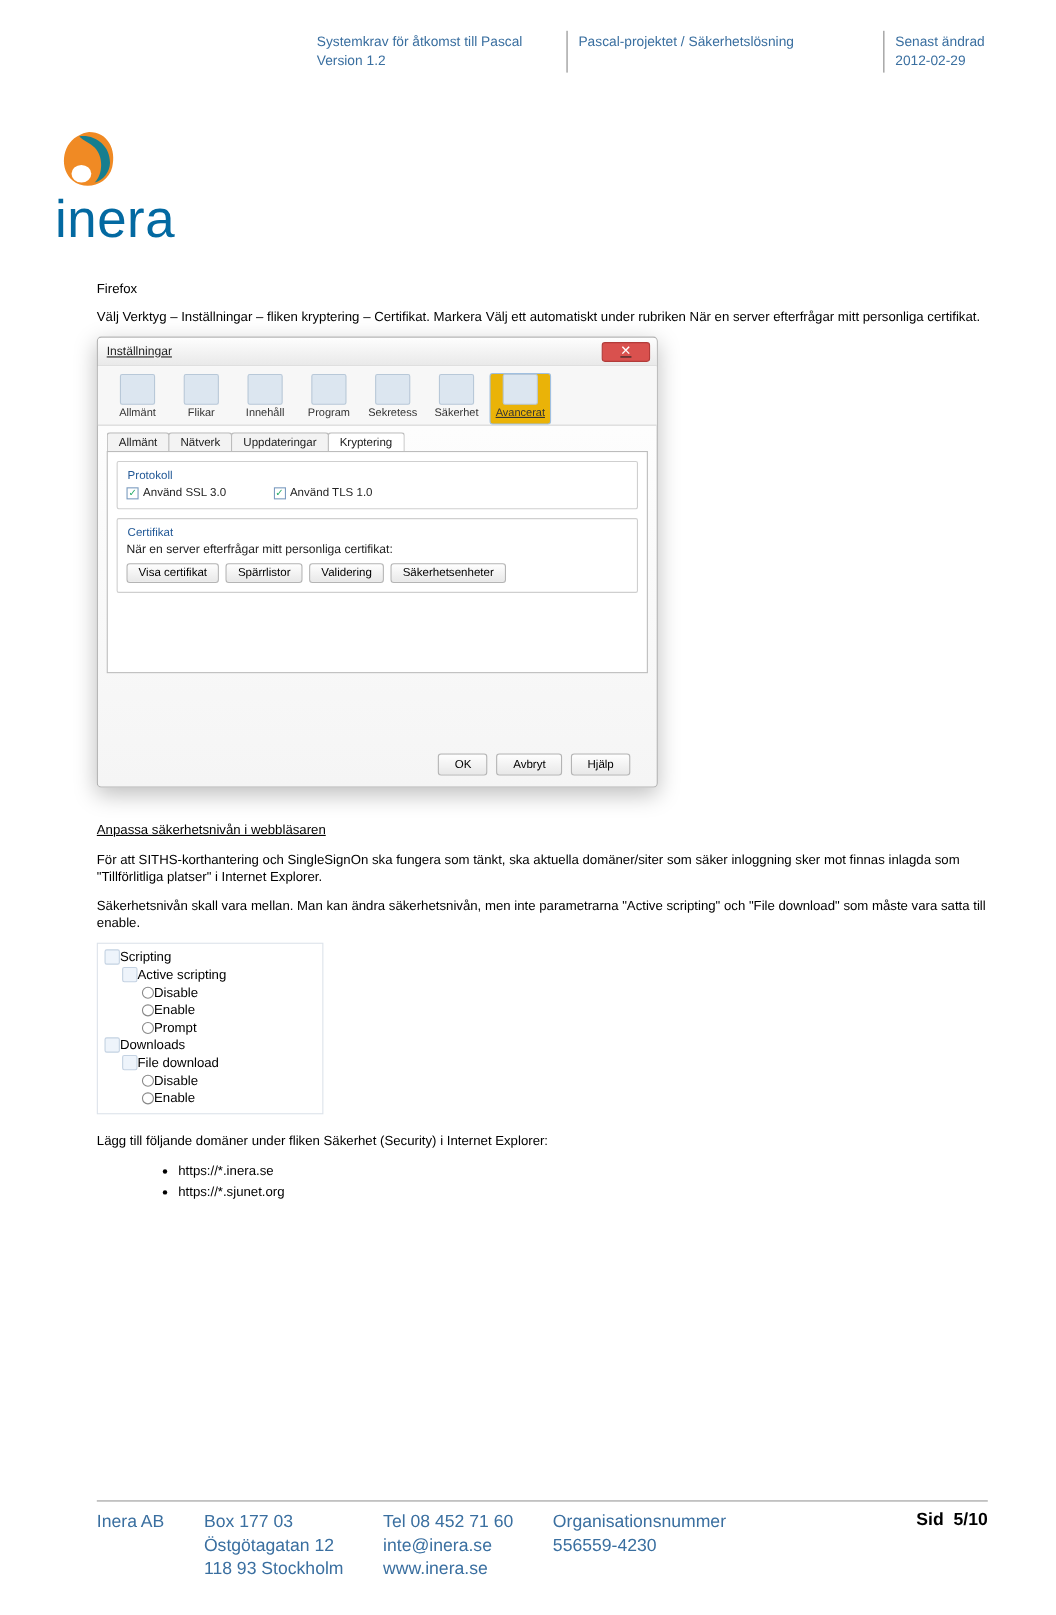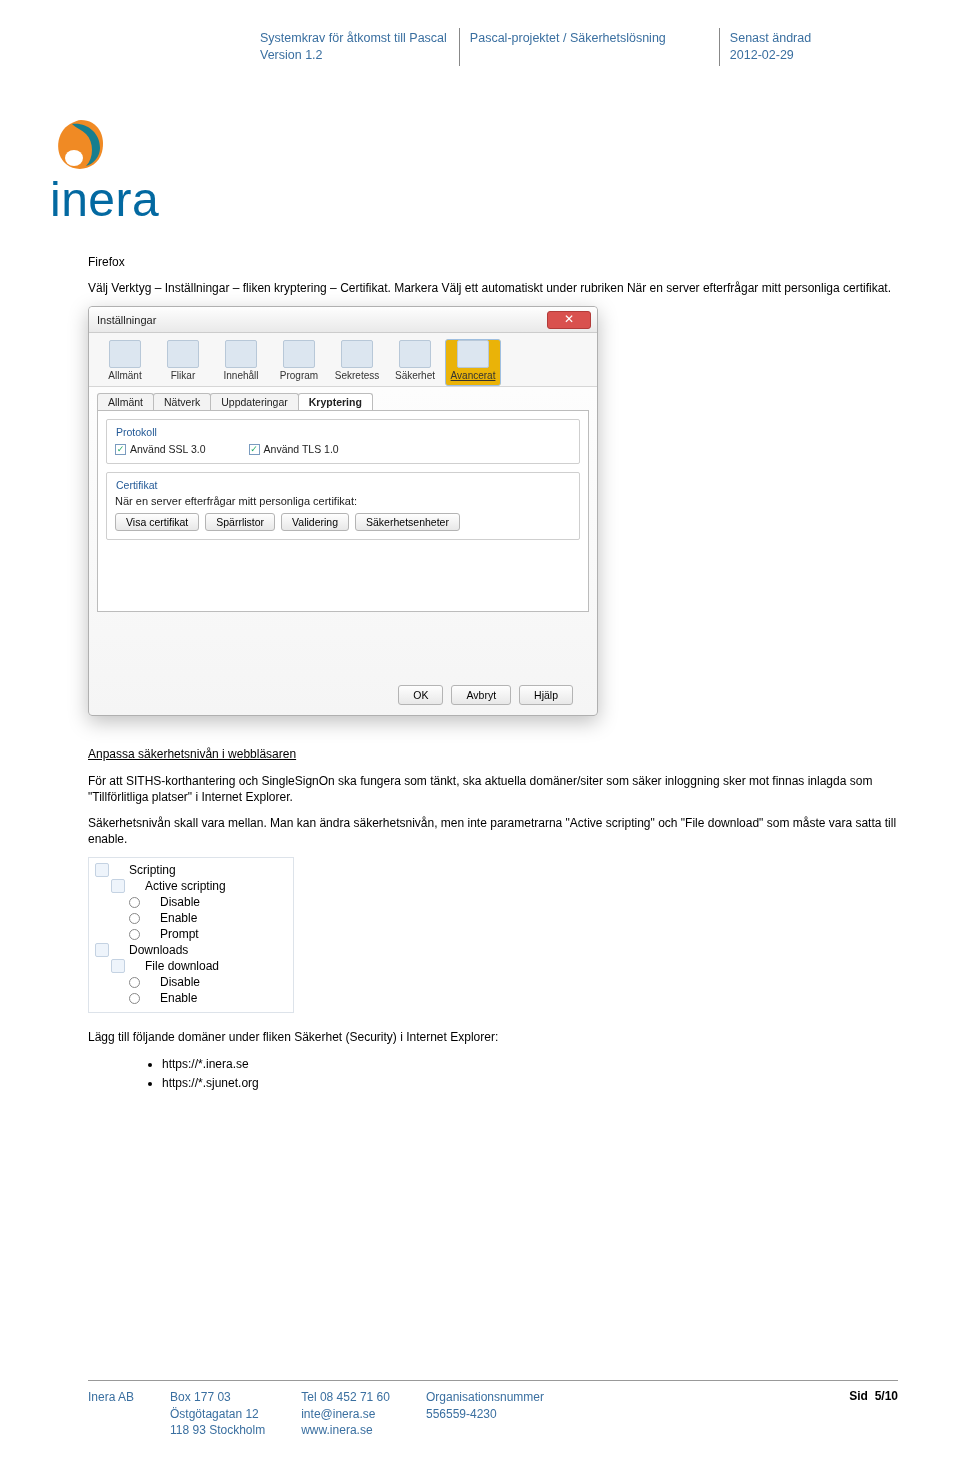--- a/index.html
+++ b/index.html
@@ -18,20 +18,21 @@
     position: absolute;
     top: 28px; left: 260px;
     display: flex;
     font-size: 12.5px;
     color: #3a6fa0;
   }
   .doc-header .col {
     border-left: 1px solid #888;
     padding: 2px 12px 2px 10px;
     line-height: 1.35;
+    margin-left: 28px;
   }
   .doc-header .col:first-child { border-left: none; padding-left: 0;}
   .doc-header .col span { display:block; white-space: pre; }
 
   
   .logo {
     position: absolute;
     top: 114px; left: 50px;
   }
   .logo-mark {
@@ -68,20 +69,21 @@
     color: #222;
     margin-top: 6px; margin-bottom: 30px;
   }
   .ff-titlebar {
     height: 26px;
     background: linear-gradient(#fefefe,#e9e9e9);
     border-bottom: 1px solid #ccc;
     border-radius: 4px 4px 0 0;
     display:flex; align-items:center; justify-content:space-between;
     padding: 0 6px 0 8px;
+    text-decoration: underline;
   }
   .ff-close {
     width: 44px; height: 18px;
     background: #d9514e;
     border: 1px solid #b23b39;
     border-radius: 3px;
     color: #fff;
     text-align:center; line-height:15px; font-size:12px;
   }
   .ff-toolbar {
@@ -98,21 +100,21 @@
   .ff-ticon.sel { border:1px solid #9fbfe0; background:#eab308; border-radius:3px;text-decoration:underline;}
   .ff-ticon .ibox { width:32px; height:28px; margin:0 auto 2px auto; background:#dce6f0; border:1px solid #b8c8d8; border-radius:2px;}
   .ff-subtabs {
     display:flex; padding: 6px 8px 0 8px; gap:0;
   }
   .ff-subtab {
     padding: 2px 10px; border:1px solid #bcbcbc; border-bottom:none;
     background:#f3f3f3; font-size:10.5px; border-radius:3px 3px 0 0;
     margin-right:-1px;
   }
-  .ff-subtab.active { background:#fff; font-weight:bold; position:relative; z-index:2;}
+  .ff-subtab.active { background:#fff; font-weight:normal; position:relative; z-index:2;}
   .ff-panel {
     margin: 0 8px 8px 8px; border:1px solid #bcbcbc; border-top:1px solid #bcbcbc;
     background:#fff; height: 202px; padding: 8px; position:relative;
   }
   .ff-group { border:1px solid #cfcfcf; border-radius:2px; padding:6px 8px 8px 8px; margin-bottom:8px;}
   .ff-group .gtitle { color:#245a97; font-size:10.5px; margin:-12px 0 4px -2px; background:#fff; display:inline-block; padding:0 3px;}
   .ff-chk { display:inline-flex; align-items:center; gap:4px; margin-right:40px; font-size:10.5px;}
   .ff-chk .box { width:11px; height:11px; border:1px solid #7a9bbf; background:#fff; display:flex; align-items:center; justify-content:center; font-size:9px; color:#2a6; }
   .ff-radio { display:inline-flex; align-items:center; gap:4px; margin-right:18px; font-size:10.5px;}
   .ff-radio .dot { width:11px;height:11px;border:1px solid #7a9bbf;border-radius:50%;background:#fff;display:flex;align-items:center;justify-content:center;}
@@ -125,34 +127,34 @@
   
   .ie-tree {
     width: 206px;
     border:1px solid #dde3ea;
     background:#fff;
     font-size: 12px;
     color:#000;
     padding: 4px 4px 6px 4px;
     margin: 6px 0 16px 0;
   }
-  .ie-row { display:flex; align-items:center; gap:20px; padding:1px 0 1px 2px;}
+  .ie-row { display:flex; align-items:center; gap:0; padding:1px 0 1px 2px;}
   .ie-row.lvl1 { padding-left: 18px;}
   .ie-row.lvl2 { padding-left: 36px;}
   .ie-ic { width:14px;height:14px;border:1px solid #c4d2e2;background:#eef4fb;border-radius:2px;flex:none;}
   .ie-radio { width:11px;height:11px;border:1px solid #888;border-radius:50%;flex:none;}
 
   
   .footer {
     position:absolute;
     left: 88px; bottom: 30px;
     border-top: 1px solid #999;
     width: 810px;
     display:flex;
-    font-size: 12px;
+    font-size: 16px;
     color:#3a6fa0;
     padding-top: 8px;
     gap: 36px;
   }
   .footer .fcol span { display:block; line-height:1.35;}
   .footer .pg { margin-left:auto; color:#000; }
   .footer .pg b { font-weight:bold;}
 </style>
 </head>
 <body>

